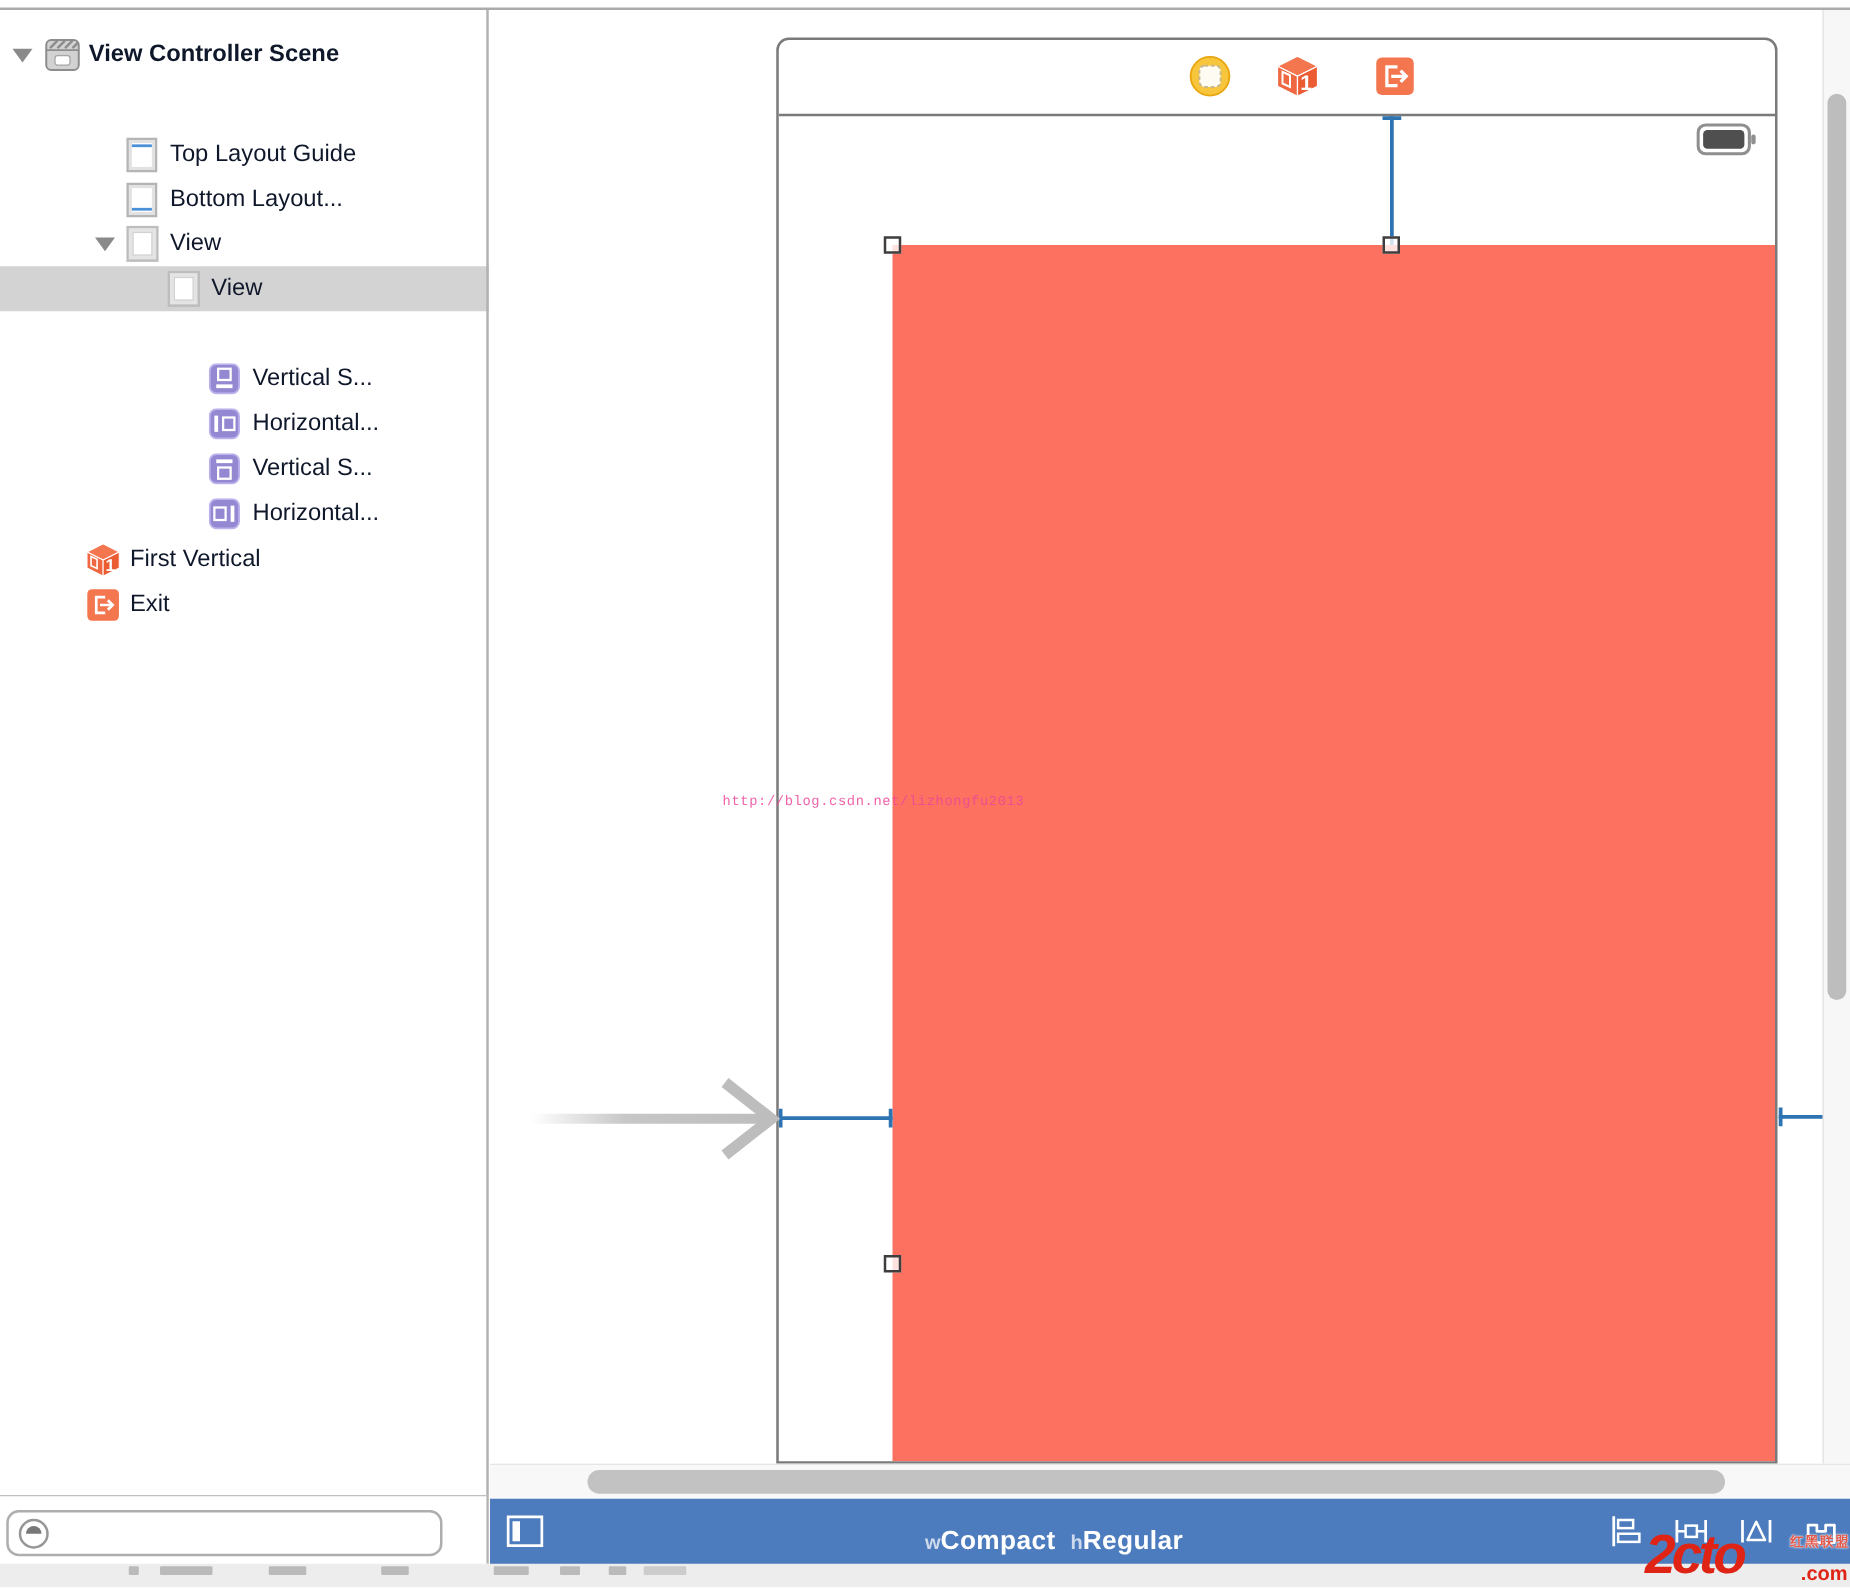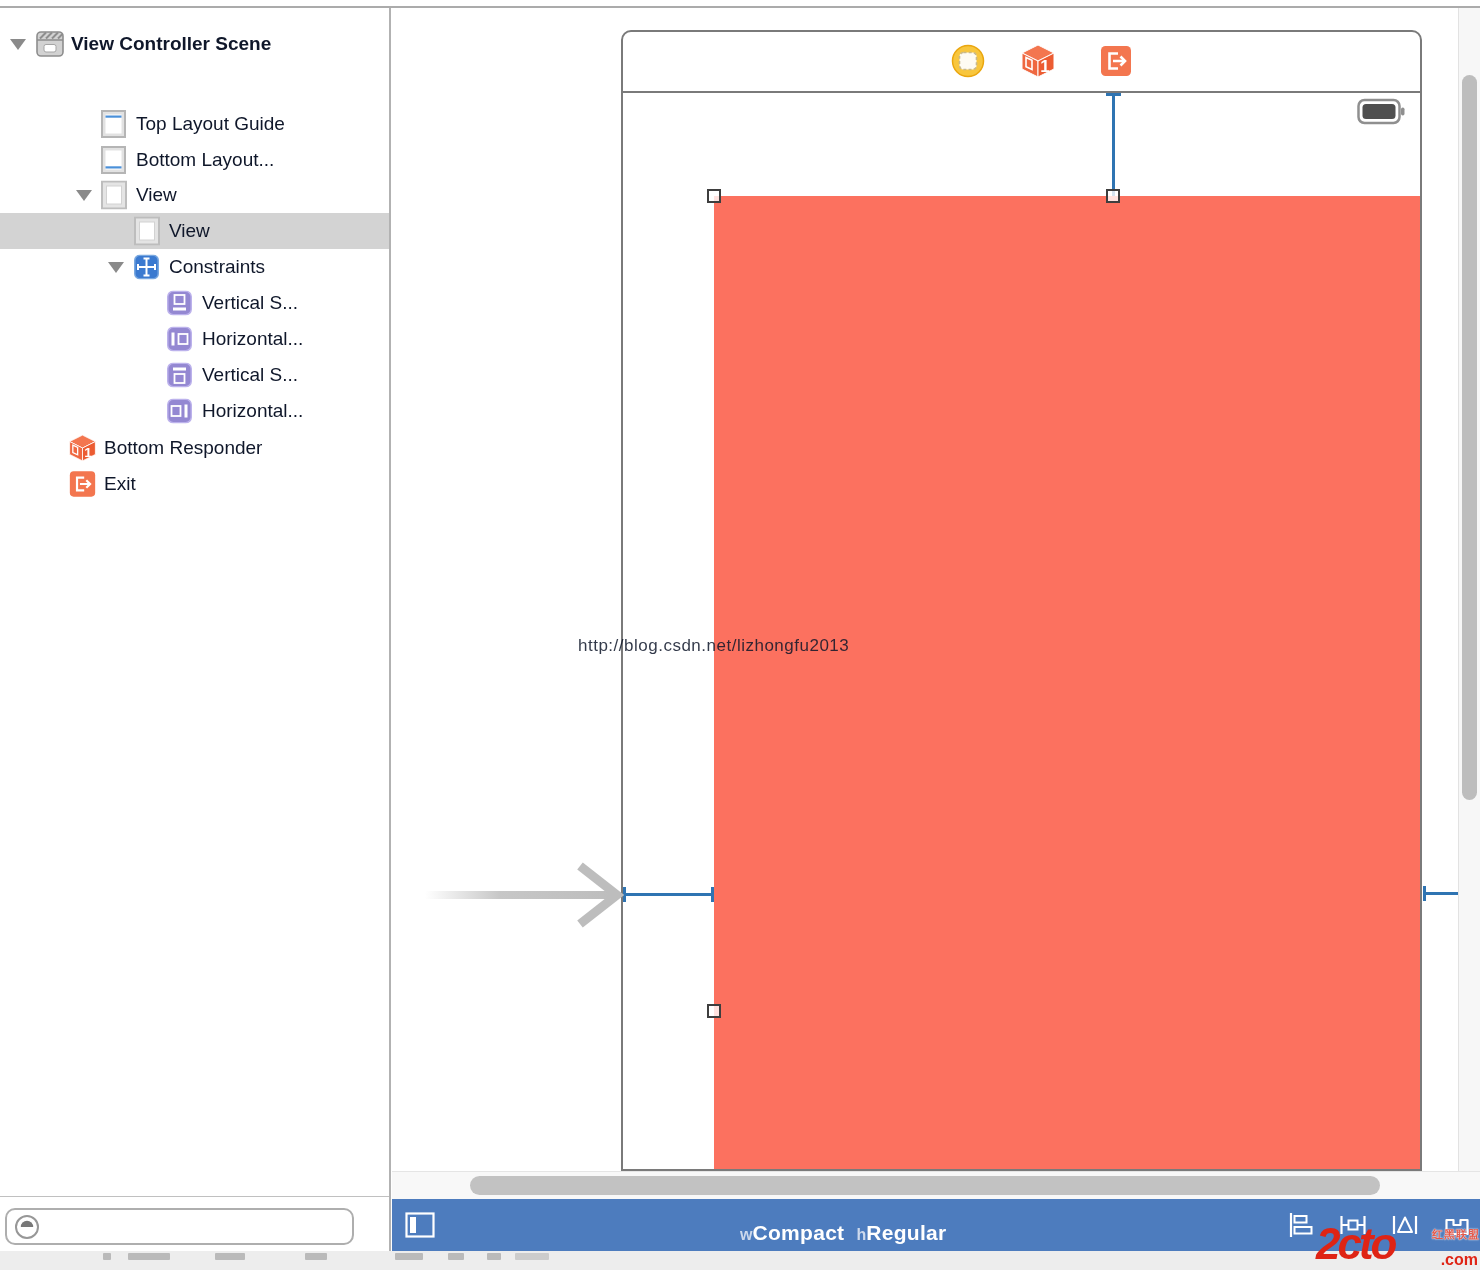--- a/index.html
+++ b/index.html
@@ -28,22 +28,22 @@
   #filter-input{position:absolute;left:40px;top:4px;width:290px;height:26px;border:none;outline:none;
                 font-size:17px;font-family:"Liberation Sans",sans-serif;background:transparent;}
   
   #frame{left:621px;top:30px;width:801px;height:1141px;background:#fff;
          border:2px solid #7a7a7a;border-radius:10px 10px 0 0;box-sizing:border-box;overflow:hidden;}
   #dock-divider{left:0;top:59px;width:797px;height:2px;background:#7a7a7a;}
   #salmon-view{left:91px;top:164px;width:706px;height:973px;background:#fc715f;}
   .cline{background:#2f74b2;}
   .handle{position:absolute;width:14px;height:14px;border:2.5px solid #3e3e3e;
           background:rgba(255,255,255,0.8);box-sizing:border-box;z-index:6;}
-  #watermark{left:578px;top:636px;font-family:Liberation Sans, sans-serif;font-size:17px;
-             color:#0f172a;opacity:.85;letter-spacing:.5px;z-index:7;white-space:nowrap;}
+  #watermark{left:578px;top:636px;font-family:Liberation Mono, monospace;font-size:11px;
+             color:#ec4899;opacity:.85;letter-spacing:.5px;z-index:7;white-space:nowrap;}
   
   #vscroll-track{left:1458px;top:8px;width:22px;height:1163px;background:#f7f7f7;border-left:1px solid #e2e2e2;box-sizing:border-box;}
   #vscroll-thumb{left:1462px;top:75px;width:15px;height:725px;border-radius:8px;background:#bdbdbd;}
   #hscroll-track{left:392px;top:1171px;width:1088px;height:28px;background:#f8f8f8;border-top:1px solid #e5e5e5;box-sizing:border-box;}
   #hscroll-thumb{left:470px;top:1176px;width:910px;height:19px;border-radius:10px;background:#c2c2c2;}
   
   #bottom-bar{left:392px;top:1199px;width:1088px;height:68px;background:#4d7cbe;}
   #size-class{position:absolute;left:348px;top:50%;transform:translateY(-50%);white-space:nowrap;color:#fff;}
   .sc-small{font-size:16px;color:#cdd9ec;font-weight:bold;}
   .sc-big{font-size:21px;color:#fff;font-weight:bold;letter-spacing:.3px;}
@@ -119,30 +119,20 @@
     <div class="row selected" style="top:205px">
       <span class="ticon" style="left:134px">
         <svg width="26" height="29">
             <rect x="1" y="1" width="24" height="27" fill="#e4e4e4" stroke="#bdbdbd" stroke-width="2"></rect>
             <rect x="5.5" y="5.5" width="15" height="18" fill="#fff" stroke="#d2d2d2"></rect>
           </svg>
       </span>
       <span class="lbl" style="left:169px">View</span>
     </div>
 
-    <div class="row" style="top:241px">
-      <span class="tri" style="left:108px"></span>
-      <span class="ticon" style="left:134px">
-        <svg width="25" height="25">
-            <rect x="0.75" y="0.75" width="23.5" height="23.5" rx="5" fill="#3b7ad0" stroke="#79a8e0" stroke-width="1.5"></rect>
-            <path d="M12.5,4 V21 M4,12.5 H21 M9.5,4 h6 M9.5,21 h6 M4,9.5 v6 M21,9.5 v6" stroke="#fff" stroke-width="2" fill="none"></path>
-          </svg>
-      </span>
-      <span class="lbl" style="left:169px">Constraints</span>
-    </div>
 
     <div class="row" style="top:277px">
       <span class="ticon" style="left:167px">
         <svg width="25" height="25">
             <rect x="0.75" y="0.75" width="23.5" height="23.5" rx="5.5" fill="#9488d2" stroke="#bcb2ec" stroke-width="1.5"></rect>
             <rect x="7.5" y="4.5" width="10" height="9" fill="none" stroke="#fff" stroke-width="1.8"></rect>
             <rect x="6" y="17" width="13" height="3" fill="#fff"></rect>
           </svg>
       </span>
       <span class="lbl" style="left:202px">Vertical S...</span>
@@ -184,21 +174,21 @@
     <div class="row" style="top:422px">
       <span class="ticon" style="left:68px">
         <svg width="29" height="30" viewBox="0 0 36 36">
             <polygon points="18,2 34,10 18,18 2,10" fill="#f3764f" stroke="#fff"></polygon>
             <polygon points="2,10 18,18 18,34 2,26" fill="#ef6841" stroke="#fff"></polygon>
             <polygon points="34,10 18,18 18,34 34,26" fill="#ec5c32" stroke="#fff"></polygon>
             <polygon points="6,14.5 12,17.2 12,26.5 6,23.8" fill="none" stroke="#fff" stroke-width="1.6"></polygon>
             <text x="25" y="29" text-anchor="middle" font-size="17" font-weight="bold" fill="#fff">1</text>
           </svg>
       </span>
-      <span class="lbl" style="left:104px">Bottom Responder</span>
+      <span class="lbl" style="left:104px">First Vertical</span>
     </div>
 
     <div class="row" style="top:458px">
       <span class="ticon" style="left:69px">
         <svg width="27" height="27" viewBox="0 0 32 32">
             <rect x="1" y="1" width="30" height="30" rx="4.5" fill="#f3764f"></rect>
             <path d="M18,8.5 H9.5 V23.5 H18" fill="none" stroke="#fff" stroke-width="2.6"></path>
             <line x1="13" y1="16" x2="24.5" y2="16" stroke="#fff" stroke-width="2.6"></line>
             <path d="M20.5,11.5 L25,16 L20.5,20.5" fill="none" stroke="#fff" stroke-width="2.6"></path>
           </svg>

